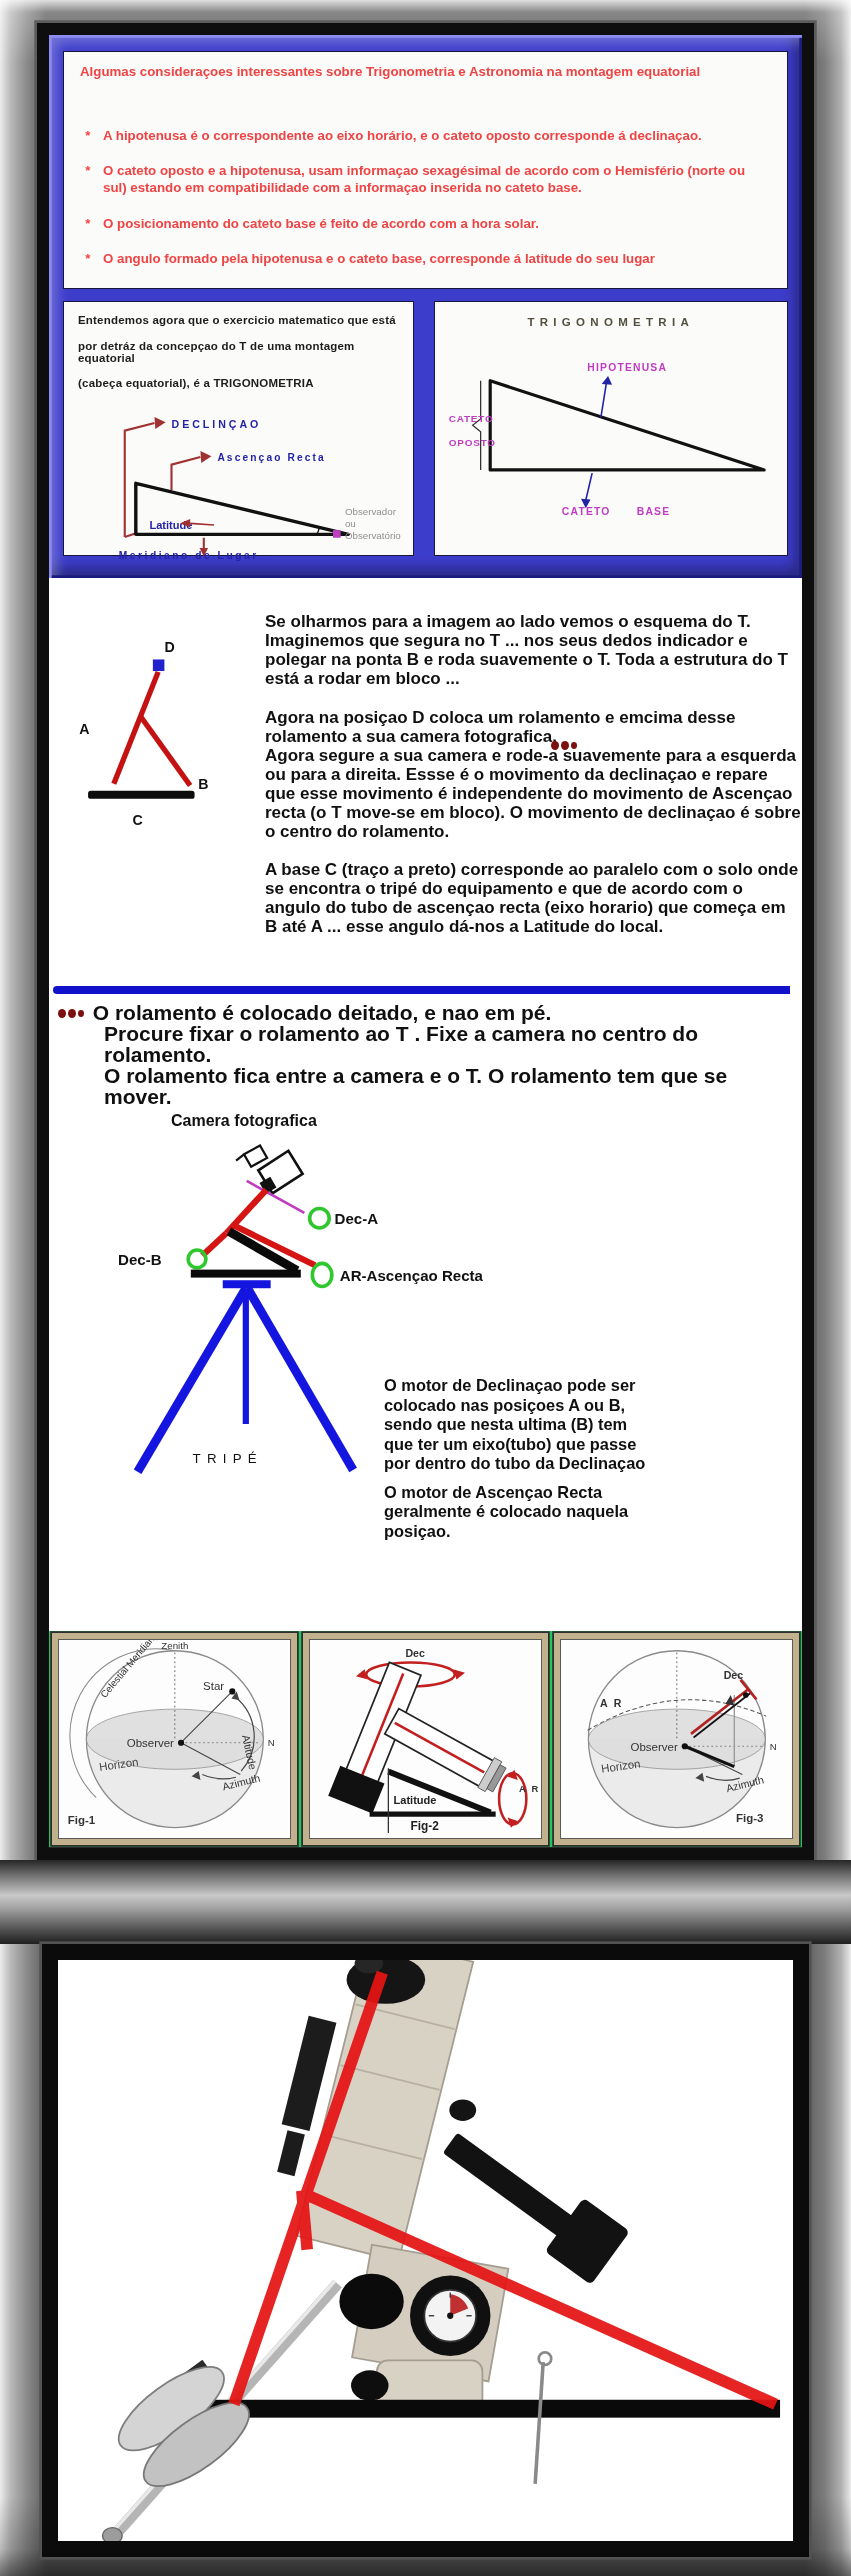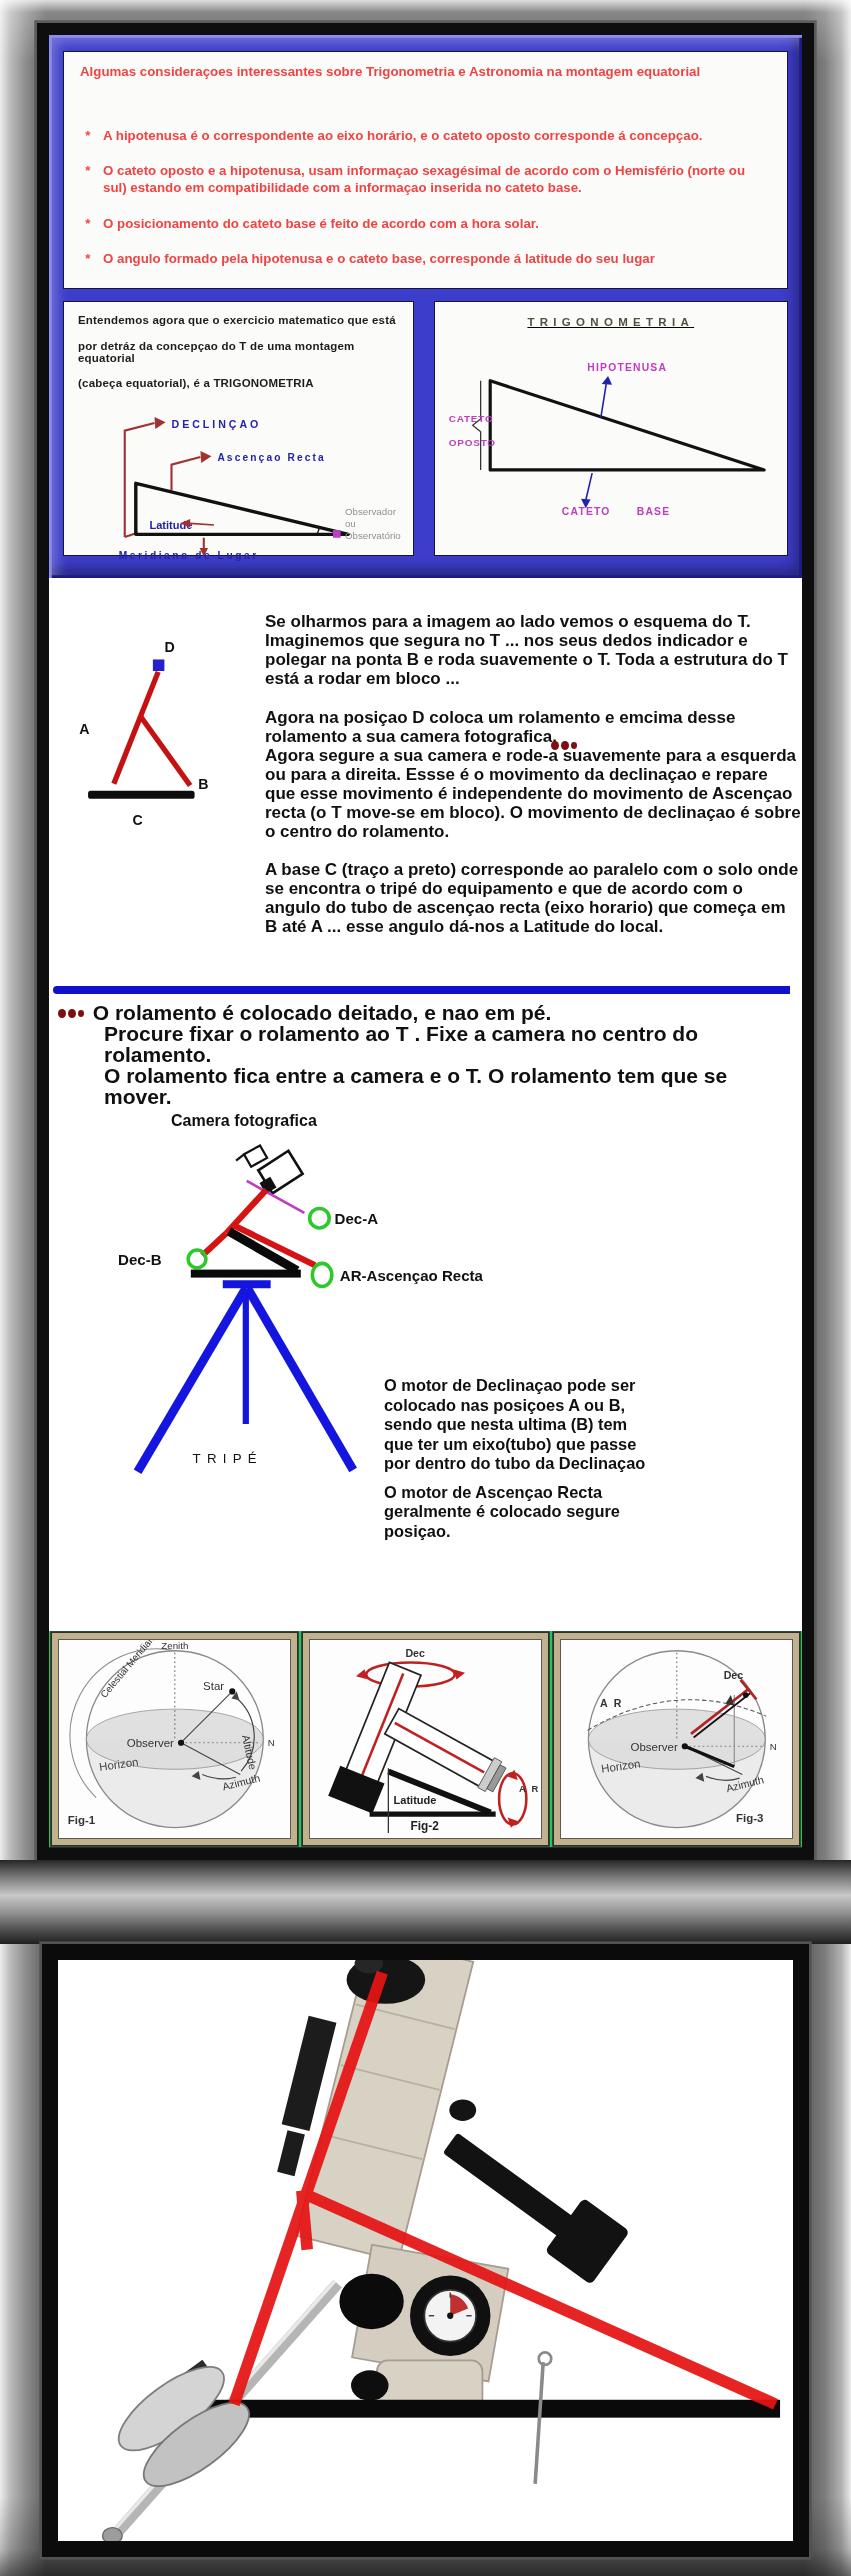--- a/index.html
+++ b/index.html
@@ -29,21 +29,21 @@
   }
   .intro-title{font-size:13.3px;font-weight:bold;line-height:18px;}
   .intro-subtitle{font-size:13.3px;font-weight:bold;text-align:center;line-height:18px;}
   .intro-bullets{margin-top:46px;}
   .ib-bullet{display:grid;grid-template-columns:23px 1fr;margin-bottom:18.6px;
     font-size:13.3px;font-weight:bold;line-height:17px;}
   .ib-bullet .mark{text-align:left;padding-left:5.3px;}
   .two-cols{margin-top:12px;display:flex;gap:19.5px;}
   .trig-box{height:255px;background:#fbfbfa;border:0.9px solid #16163a;position:relative;}
   .box-left{width:351px;padding:12.4px 10.6px 0 14px;}
-  .box-right{flex:1;padding:10.6px 9px 0;text-decoration:underline;}
+  .box-right{flex:1;padding:10.6px 9px 0;}
   .lb-line{font-size:11.5px;font-weight:bold;color:#1d1d1d;letter-spacing:0.2px;margin-bottom:13.3px;}
   .rb-title{text-align:center;font-size:11.5px;font-weight:bold;color:#544e3e;letter-spacing:5.3px;margin:3.5px 0 1.8px;}
   
   .middle{background:#fff;height:1053px;position:relative;color:#101010;}
   .t-section{position:relative;height:408px;}
   .t-svg{position:absolute;left:16px;top:53px;}
   .t-text{position:absolute;left:216px;top:34px;width:537px;font-size:17px;font-weight:bold;line-height:19px;}
   .para{margin:0;}
   .para.gap{margin-top:19.5px;}
   .dots{position:absolute;display:flex;gap:1.8px;}
@@ -84,21 +84,21 @@
 
   <div class="panel-top">
 
     <div class="blue-area">
 
       <div class="intro-box">
         <div class="intro-title">Algumas consideraçoes interessantes sobre Trigonometria e Astronomia na montagem equatorial</div>
         <div class="intro-bullets">
           <div class="ib-bullet">
             <span class="mark">*</span>
-            <span>A hipotenusa é o correspondente ao eixo horário, e o cateto oposto corresponde á concepçao.</span>
+            <span>A hipotenusa é o correspondente ao eixo horário, e o cateto oposto corresponde á declinaçao.</span>
           </div>
           <div class="ib-bullet">
             <span class="mark">*</span>
             <span>O cateto oposto e a hipotenusa, usam informaçao sexagésimal de acordo com o Hemisfério (norte ou sul) estando em compatibilidade com a informaçao inserida no cateto base.</span>
           </div>
           <div class="ib-bullet">
             <span class="mark">*</span>
             <span>O posicionamento do cateto base é feito de acordo com a hora solar.</span>
           </div>
           <div class="ib-bullet">
@@ -228,21 +228,21 @@
             <line x1="154" y1="167" x2="273" y2="372" stroke-width="10"></line>
             <line x1="152" y1="167" x2="152" y2="320" stroke-width="7"></line>
           </g>
           <text x="252" y="95" font-size="17" font-weight="bold" fill="#111">Dec-A</text>
           <text x="8" y="141" font-size="17" font-weight="bold" fill="#111">Dec-B</text>
           <text x="258" y="159" font-size="17" font-weight="bold" fill="#111">AR-Ascençao Recta</text>
           <text x="92" y="364" font-size="15" letter-spacing="7" fill="#111">TRIPÉ</text>
         </svg>
         <div class="motor-text">
           <p class="para">O motor de Declinaçao pode ser colocado  nas posiçoes A ou B, sendo que nesta ultima (B) tem que ter um eixo(tubo) que passe por dentro do tubo da Declinaçao</p>
-          <p class="para gap">O motor de Ascençao Recta geralmente é colocado segure posiçao.</p>
+          <p class="para gap">O motor de Ascençao Recta geralmente é colocado naquela posiçao.</p>
         </div>
       </div>
     </div>
 
     <div class="figs-row">
 
       <div class="figbox">
           <div class="inner">
         <svg viewBox="0 0 262 224">
           <path d="M31,112 A100,100 0 0 0 231,112 Z" fill="#ebebeb"></path>

